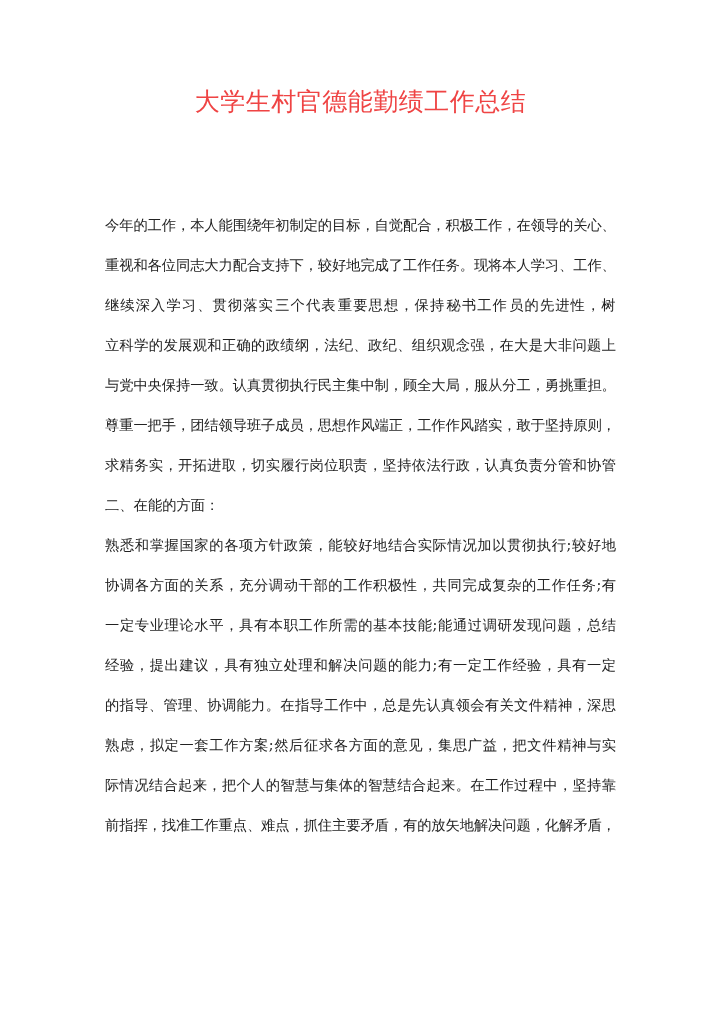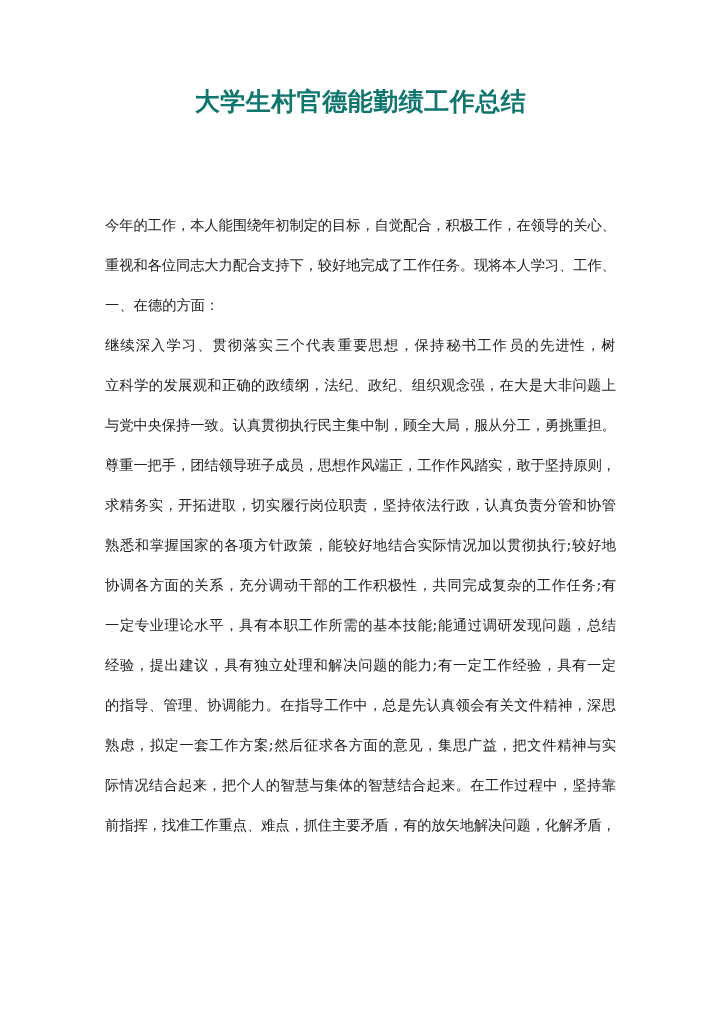--- a/index.html
+++ b/index.html
@@ -18,25 +18,25 @@
     color: #1a1a1a;
   }
 
   .doc-title {
     position: absolute;
     top: 86px;
     left: 0;
     width: 721px;
     text-align: center;
     font-size: 25px;
-    font-weight: bold;
+    font-weight: normal;
     letter-spacing: 0.5px;
     line-height: 1.3;
     font-family: "DejaVu Serif", "Liberation Serif", serif;
-    color: #0f766e;
+    color: #ef4444;
     white-space: nowrap;
   }
 
   .body-block {
     position: absolute;
     top: 205px;
     left: 105px;
     width: 511px;
   }
 
@@ -140,21 +140,20 @@
         <span>将</span>
         <span>本</span>
         <span>人</span>
         <span>学</span>
         <span>习</span>
         <span>、</span>
         <span>工</span>
         <span>作</span>
         <span>、</span>
       </div>
-      <div class="line">一、在德的方面：</div>
       <div class="line just tight">
         <span>继</span>
         <span>续</span>
         <span>深</span>
         <span>入</span>
         <span>学</span>
         <span>习</span>
         <span>、</span>
         <span>贯</span>
         <span>彻</span>
@@ -330,20 +329,21 @@
         <span>认</span>
         <span>真</span>
         <span>负</span>
         <span>责</span>
         <span>分</span>
         <span>管</span>
         <span>和</span>
         <span>协</span>
         <span>管</span>
       </div>
+      <div class="line">二、在能的方面：</div>
       <div class="line just tight">
         <span>熟</span>
         <span>悉</span>
         <span>和</span>
         <span>掌</span>
         <span>握</span>
         <span>国</span>
         <span>家</span>
         <span>的</span>
         <span>各</span>

